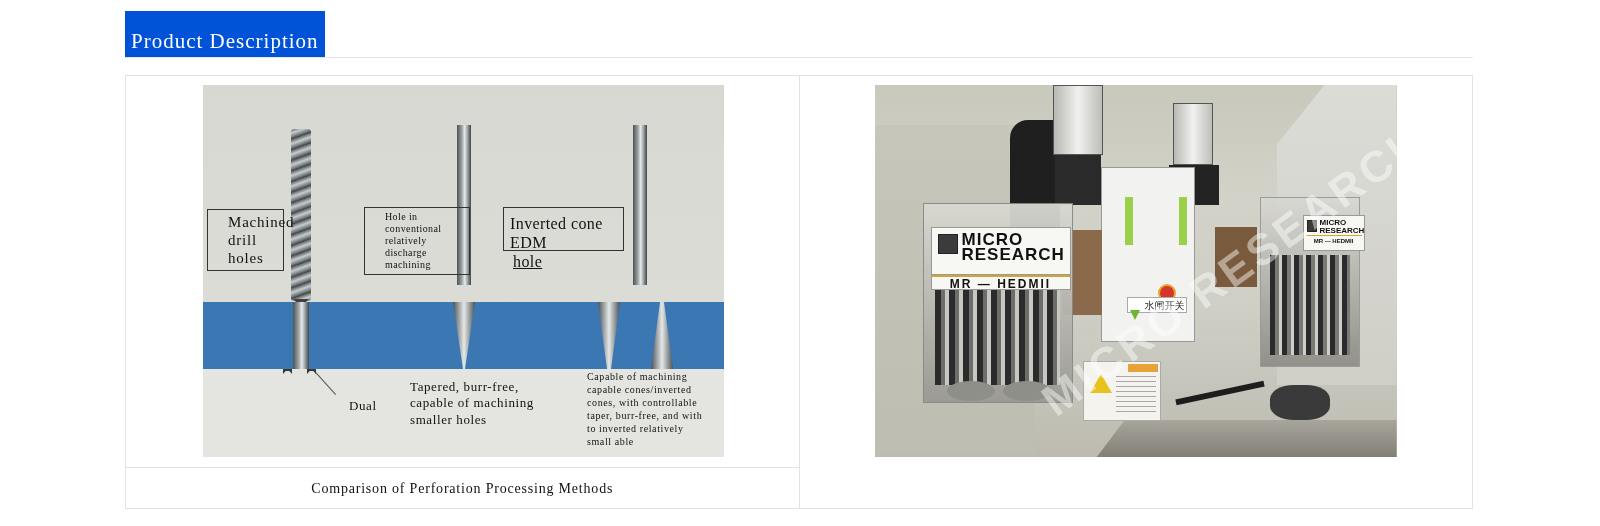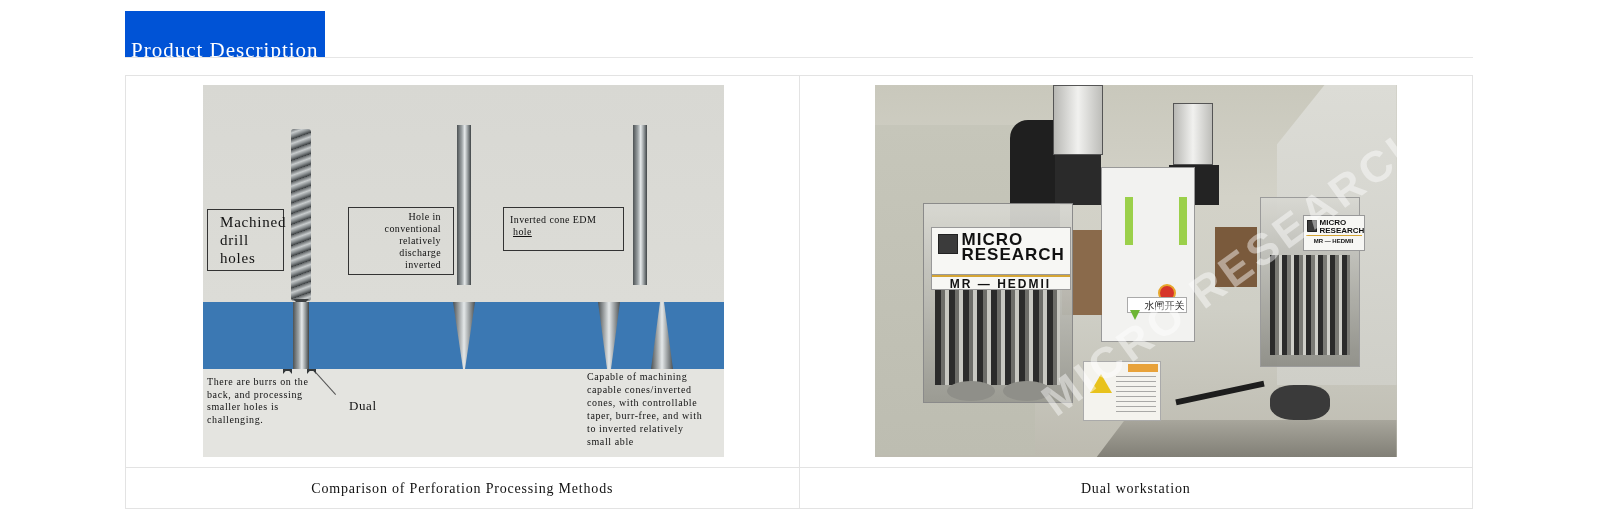--- a/index.html
+++ b/index.html
@@ -1,39 +1,39 @@
 <!DOCTYPE html>
 <html><head>
 <meta charset="utf-8">
 <style>
   * { box-sizing: border-box; margin: 0; padding: 0; }
   html, body { width: 1600px; height: 526px; background: #ffffff; overflow: hidden; }
   body { position: relative; font-family: "Liberation Serif", "DejaVu Serif", serif; color: #222; }
 
   .section-header { position: absolute; left: 125px; top: 11px; width: 1348px; height: 47px; border-bottom: 1px solid #e6e6e6; }
-  .section-title { position: absolute; left: 0; top: 0; height: 46px; padding: 16px 6px; background: #0053d6; color: #fff; font-size: 21px; letter-spacing: 1px; line-height: 47px; white-space: nowrap; }
+  .section-title { position: absolute; left: 0; top: 0; height: 46px; padding: 7px 6px; background: #0053d6; color: #fff; font-size: 21px; letter-spacing: 1px; line-height: 47px; white-space: nowrap; }
 
   .gallery { position: absolute; left: 125px; top: 75px; width: 1348px; height: 434px; border: 1px solid #e3e3e3; display: flex; }
   .cell { position: relative; flex: 1; height: 100%; }
   .cell + .cell { border-left: 1px solid #e3e3e3; }
   .cell .img-wrap { position: absolute; left: 0; right: 0; top: 0; height: 392px; }
   .cell .caption { position: absolute; left: 0; right: 0; top: 391px; height: 42px; border-top: 1px solid #e3e3e3; text-align: center; line-height: 42px; font-size: 14px; letter-spacing: 0.8px; color: #111; }
 
   
   .diagram { position: absolute; left: 77px; top: 9px; width: 521px; height: 372px; background: #dcdcd7; overflow: hidden; }
   .diagram .top { position: absolute; left: 0; top: 0; width: 100%; height: 217px; background: linear-gradient(#d8d8d3, #dcdcd7); }
   .diagram .band { position: absolute; left: 0; top: 217px; width: 100%; height: 67px; background: #3b78b3; }
   .diagram .bottom { position: absolute; left: 0; top: 284px; width: 100%; height: 88px; background: #e4e4e0; }
   .rod { position: absolute; background: linear-gradient(90deg, #4d5254 0%, #9ea4a6 35%, #e6eaeb 55%, #8b9193 80%, #3f4446 100%); }
   .screw { position: absolute; left: 88px; top: 44px; width: 20px; height: 172px;
            background: repeating-linear-gradient(160deg, #5b5f61 0px, #c8cccd 4px, #888d8f 7px, #3d4143 10px);
            border-radius: 3px; }
   .screw-tip { position: absolute; left: 90px; top: 214px; width: 0; height: 0; border-left: 8px solid transparent; border-right: 8px solid transparent; border-top: 8px solid #3d4143; }
   .cone { position: absolute; }
-  .lbl-box { position: absolute; border: 1px solid #333; background: transparent; color: #111; font-family: "Liberation Serif", serif; line-height: 1.2; padding: 3px 12px; }
+  .lbl-box { position: absolute; border: 1px solid #333; background: transparent; color: #111; font-family: "Liberation Serif", serif; line-height: 1.2; padding: 3px 20px; }
   .lbl { position: absolute; color: #111; font-family: "Liberation Serif", serif; letter-spacing: 0.6px; line-height: 1.25; }
   .burr { position: absolute; width: 9px; height: 5px; background: #34383a; top: 284px; clip-path: polygon(0 0,100% 0,100% 100%,70% 40%,30% 40%,0 100%); }
   .burr-line { position: absolute; left: 113px; top: 287px; width: 30px; height: 1px; background: #555; transform-origin: 0 0; transform: rotate(48deg); }
 
   
   .photo { position: absolute; left: 75px; top: 9px; width: 522px; height: 372px; overflow: hidden;
            background: linear-gradient(180deg, #c9c8bc 0%, #d3d2c8 30%, #cfcfc6 60%, #bdbbb0 100%); }
   .photo .wall-left { position: absolute; left: 0; top: 40px; width: 160px; height: 330px; background: linear-gradient(180deg,#c6c6ba,#bdbdb1); }
   .photo .wall-right { position: absolute; right: 0; top: 0; width: 120px; height: 300px; background: linear-gradient(180deg,#dcdcd6,#cfcfc8); clip-path: polygon(40% 0,100% 0,100% 100%,0 100%,0 20%); }
   .photo .block { position: absolute; }
@@ -101,37 +101,36 @@
                 <stop offset="1" stop-color="#4d5254"></stop>
               </linearGradient>
             </defs>
           <polygon points="9,0 13,0 22,67 0,67" fill="url(#g3)"></polygon>
         </svg>
 
         <div class="lbl-box" style="left:4px; top:124px; width:77px; font-size:15px; letter-spacing:0.8px;">
           <div>Machined</div>
           <div>drill holes</div>
         </div>
-        <div class="lbl-box" style="left:145px; top:122px; width:106px; font-size:10px; letter-spacing:0.4px;text-align:right;">
+        <div class="lbl-box" style="left:161px; top:122px; width:106px; font-size:10px; letter-spacing:0.4px;">
           <div>Hole in conventional</div>
           <div>relatively discharge</div>
-          <div>inverted</div>
-        </div>
-        <div class="lbl-box" style="left:300px; top:122px; width:121px; height:44px; font-size:10px; letter-spacing:0.4px; padding:6px 6px;">
+          <div>machining</div>
+        </div>
+        <div class="lbl-box" style="left:300px; top:122px; width:121px; height:44px; font-size:16px; letter-spacing:0.4px; padding:6px 6px;">
           <div>Inverted cone EDM</div>
           <div style="padding-left:3px;text-decoration:underline;">hole</div>
         </div>
 
-        <div class="lbl" style="left:4px; top:291px; font-size:10px;">
-          <div>There are burrs on the</div>
-          <div>back, and processing</div>
-          <div>smaller holes is</div>
-          <div>challenging.</div>
-        </div>
         <div class="lbl" style="left:146px; top:313px; font-size:13px;">Dual</div>
+        <div class="lbl" style="left:207px; top:294px; font-size:13px;">
+          <div>Tapered, burr-free,</div>
+          <div>capable of machining</div>
+          <div>smaller holes</div>
+        </div>
         <div class="lbl" style="left:384px; top:285px; font-size:10px; line-height:1.3;">
           <div>Capable of machining</div>
           <div>capable cones/inverted</div>
           <div>cones, with controllable</div>
           <div>taper, burr-free, and with</div>
           <div>to inverted relatively</div>
           <div>small able</div>
         </div>
       </div>
     </div>
@@ -190,16 +189,15 @@
 
         <div class="warning">
           <div class="head"></div>
           <div class="tri"></div>
           <div class="lines"></div>
         </div>
 
         <div class="watermark">MICRO RESEARCH</div>
       </div>
     </div>
-    <div class="caption">Dual workstation</div>
   </div>
 
 </div>
 
 </body></html>

